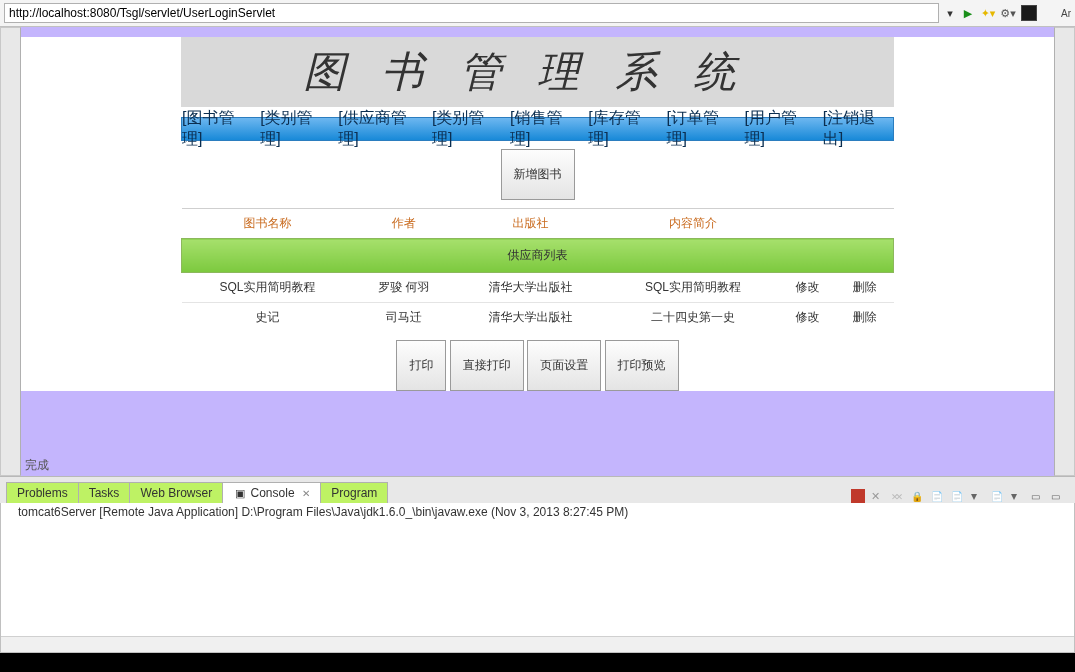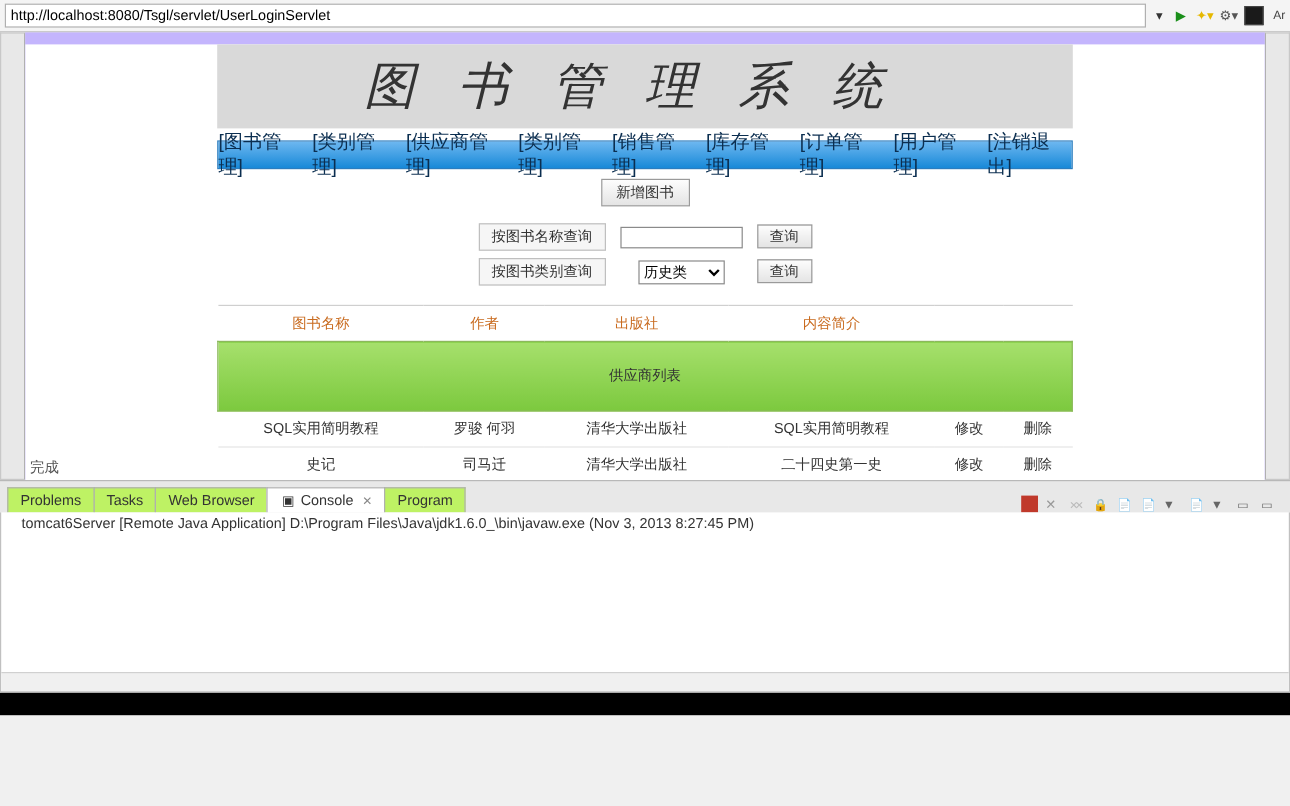--- a/index.html
+++ b/index.html
@@ -11,21 +11,21 @@
   width: 1075px;
   height: 672px;
   overflow: hidden;
 }
 
 .ide {
   display: grid;
   grid-template-columns: 21px 1fr 21px;
   grid-template-rows: 27px 1fr 27px 150px 19px;
   width: 1075px;
-  height: 596px;
+  height: 672px;
   background: #e8e8e8;
 }
 .left-gutter, .right-gutter {
   background: #e8e8e8;
   border: 1px solid #c8c8c8;
   font-size: 9px;
   color: #666;
   writing-mode: vertical-rl;
   text-orientation: sideways;
   padding: 4px 2px;
@@ -94,21 +94,21 @@
   justify-content:flex-start;
   gap: 8px;
   font-size: 16px;
 }
 .navbar a { color:#0b2e50; text-decoration:none; cursor:pointer; }
 .center-btn-row { text-align:center; margin:4px 0 8px; }
 .wbtn {
   display:inline-block;
   background: linear-gradient(#fdfdfd,#e4e4e4);
   border:1px solid #9a9a9a;
-  padding: 2px 12px;
+  padding: 16px 12px;
   font-size:12px;
   cursor:pointer;
   text-align:center;
 }
 .search-table { margin: 0 auto 10px; border-collapse: separate; border-spacing: 12px 6px; }
 .search-table td { font-size:12px; text-align:center; }
 .lbl-box {
   border:1px solid #bfbfbf; background:#f6f6f6;
   padding:2px 10px; min-width:86px; display:inline-block;
 }
@@ -124,21 +124,21 @@
 }
 .data-table {
   margin: 0 160px;
   border-collapse: collapse;
   width: calc(100% - 320px);
   font-size:12px;
 }
 .data-table .cap {
   background: linear-gradient(#a6e06c,#7cc93e);
   text-align:center;
-  padding:20px;
+  padding:8px;
   border:1px solid #8cb85c;
 }
 .data-table thead th {
   color:#c96b1f; font-weight:normal; padding:6px; text-align:center;
   border-top:1px solid #cfcfcf;
 }
 .data-table td {
   padding:6px; text-align:center; border-top:1px solid #e4e4e4;
 }
 .data-table td.act { color:#333; }
@@ -188,21 +188,21 @@
   grid-column:1/4; background:#000; height:19px;
 }
 .ci { width:14px; height:14px; display:inline-block; }
 .red-sq { background:#c0392b; }
 .grey-x::before{content:"✕";color:#999;font-size:11px;}
 .grey-xx::before{content:"✕✕";color:#bbb;font-size:9px;letter-spacing:-3px;}
 .lock::before{content:"🔒";font-size:10px;}
 .doc::before{content:"📄";font-size:10px;}
 .dn::before{content:"▾";color:#666;}
 .mini::before{content:"▭";color:#666;font-size:10px;}
-.ar { font-size:10px; color:#444; margin-left:4px;}
+.ar { font-size:10px; color:#444; margin-left:20px;}
 </style>
 </head>
 <body>
 
 <div class="ide">
 
   <div class="urlbar">
     <input class="url-input" type="text" value="http://localhost:8080/Tsgl/servlet/UserLoginServlet" style="">
     <span class="icn">▾</span>
     <div class="url-icons">
@@ -229,38 +229,20 @@
         <a>[库存管理]</a>
         <a>[订单管理]</a>
         <a>[用户管理]</a>
         <a>[注销退出]</a>
       </div>
 
       <div class="center-btn-row">
         <span class="wbtn">新增图书</span>
       </div>
 
-      <table class="search-table">
-        <tbody>
-            <tr>
-          <td><span class="lbl-box">按图书名称查询</span></td>
-          <td><input class="txt-in" type="text" value="" style=""></td>
-          <td><span class="qbtn">查询</span></td>
-        </tr>
-        <tr>
-          <td><span class="lbl-box">按图书类别查询</span></td>
-          <td>
-            <select class="sel">
-              <option>历史类</option>
-            </select>
-          </td>
-          <td><span class="qbtn">查询</span></td>
-        </tr>
-      </tbody>
-        </table>
 
       <table class="data-table">
         <tbody>
             <tr>
               <td class="cap" colspan="6">供应商列表</td>
             </tr>
         </tbody>
           <thead>
           <tr>
             <th>图书名称</th>

